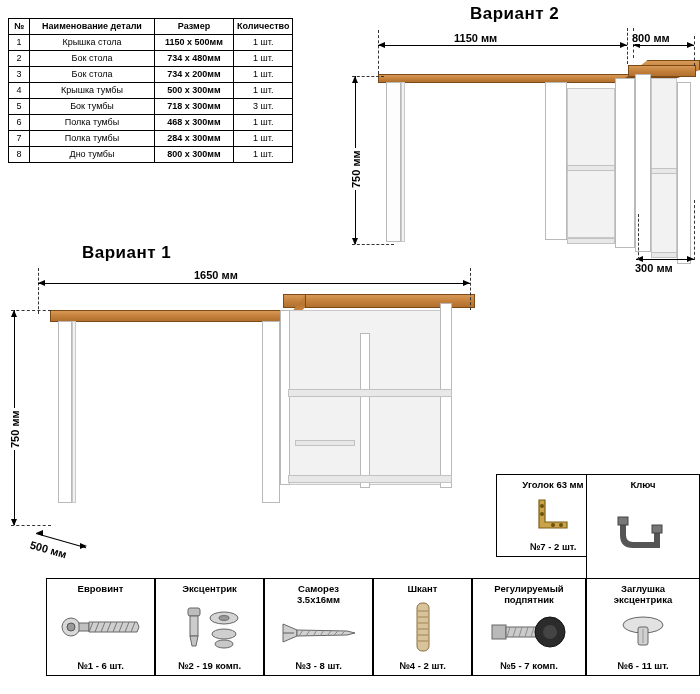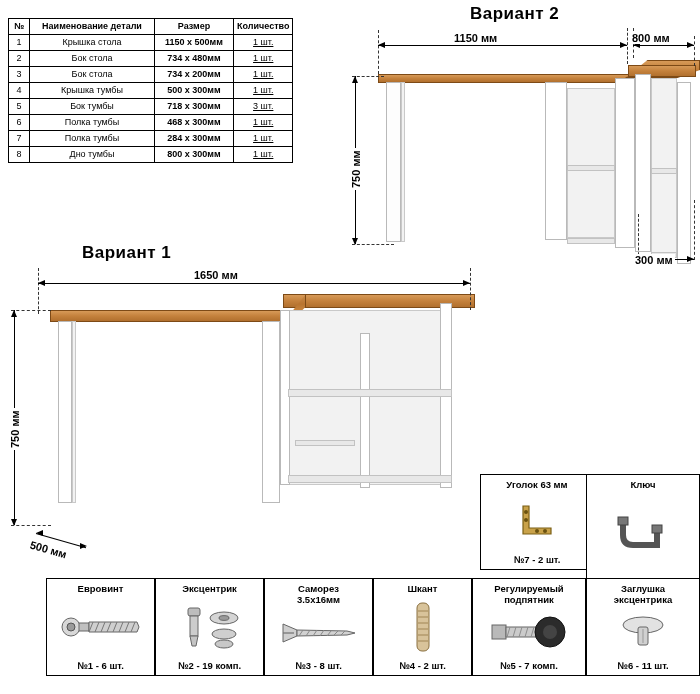--- a/index.html
+++ b/index.html
@@ -28,21 +28,21 @@
     padding: 1px 3px;
     height: 13px;
     line-height: 11px;
     font-weight: normal;
     white-space: nowrap;
   }
   #parts-table th { text-align: center; font-weight: bold; font-size: 9px;}
   #parts-table td.c-num { width: 14px; text-align: center; }
   #parts-table td.c-name { width: 118px; text-align: center; }
   #parts-table td.c-size { width: 72px; text-align: center; font-weight: bold; }
-  #parts-table td.c-qty  { width: 52px; text-align: center; text-decoration: underline; }
+  #parts-table td.c-qty  { width: 52px; text-align: center; }
 
   
   .variant-title {
     font-size: 17px;
     font-weight: bold;
     letter-spacing: 0.5px;
   }
 
   
   .panel {
@@ -253,21 +253,21 @@
 <div class="arrow arr-down" style="left:352px; top:238px;"></div>
 <div class="abs ext-h" style="left:352px; top:76px; width:32px;"></div>
 <div class="abs ext-h" style="left:352px; top:244px; width:42px;"></div>
 <div class="abs dim-label vert" style="left:350px; top:190px;">750 мм</div>
 
 <div class="abs dim-h" style="left:636px; top:259px; width:58px;"></div>
 <div class="arrow arr-left" style="left:636px; top:256px;"></div>
 <div class="arrow arr-right" style="left:687px; top:256px;"></div>
 <div class="abs ext" style="left:638px; top:214px; height:46px;"></div>
 <div class="abs ext" style="left:694px; top:200px; height:60px;"></div>
-<div class="abs dim-label" style="left:633px; top:254px;">300 мм</div>
+<div class="abs dim-label" style="left:633px; top:262px;">300 мм</div>
 
 <div class="abs variant-title" style="left:82px; top:243px;">Вариант 1</div>
 
 <div class="abs" style="left:30px; top:285px; width:440px; height:250px;">
 
   <div class="abs wood-top" style="left:20px; top:25px; width:250px; height:12px;"></div>
   <div class="abs wood-top" style="left:253px; top:9px; width:192px; height:14px;"></div>
   <div class="abs wood" style="left:248px; top:9px; width:28px; height:28px; clip-path: polygon(20% 100%, 100% 0, 100% 45%, 45% 100%);"></div>
 
   <div class="abs panel" style="left:28px; top:36px; width:14px; height:182px;"></div>
@@ -296,21 +296,21 @@
 <div class="arrow arr-down" style="left:11px; top:519px;"></div>
 <div class="abs ext-h" style="left:11px; top:310px; width:40px;"></div>
 <div class="abs ext-h" style="left:11px; top:525px; width:40px;"></div>
 <div class="abs dim-label vert" style="left:9px; top:450px;">750 мм</div>
 
 <div class="abs dim-h" style="left:36px; top:533px; width:52px; transform: rotate(16deg); transform-origin: left center;"></div>
 <div class="arrow arr-left" style="left:36px; top:530px;"></div>
 <div class="arrow arr-right" style="left:80px; top:543px;"></div>
 <div class="abs dim-label" style="left:30px; top:538px; transform: rotate(16deg); transform-origin: left top;">500 мм</div>
 
-<div class="hw-cell" style="left:480px; top:474px; width:114px; height:96px;">
+<div class="hw-cell" style="left:496px; top:474px; width:114px; height:83px;">
   <div class="hw-title">Уголок 63 мм</div>
   <div class="hw-art">
     <svg width="44" height="40" viewBox="0 0 44 40">
       <path d="M8 4 L8 32 L36 32 L36 26 L14 26 L14 4 Z" fill="#c9a24a" stroke="#7b5f15" stroke-width="1.2"></path>
       <circle cx="11" cy="10" r="2" fill="#6b520f"></circle>
       <circle cx="11" cy="18" r="2" fill="#6b520f"></circle>
       <circle cx="22" cy="29" r="2" fill="#6b520f"></circle>
       <circle cx="30" cy="29" r="2" fill="#6b520f"></circle>
     </svg>
   </div>

